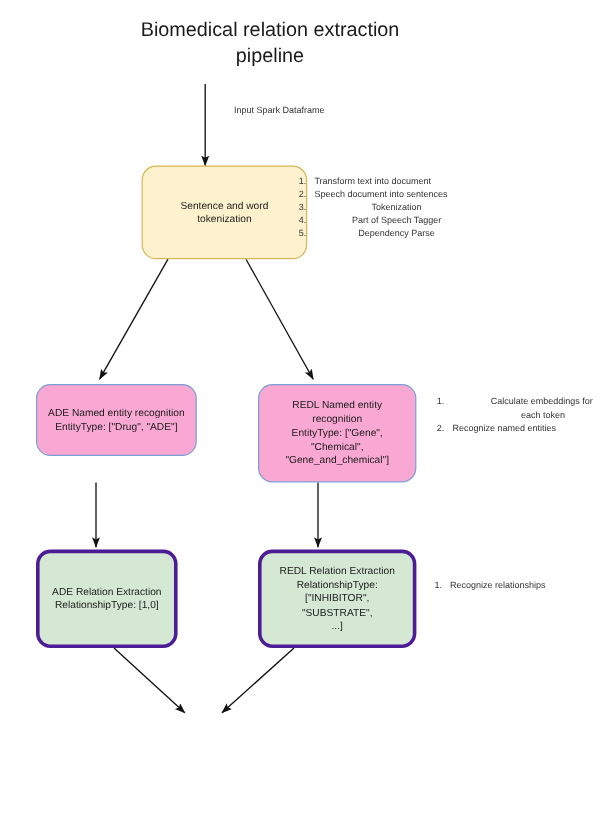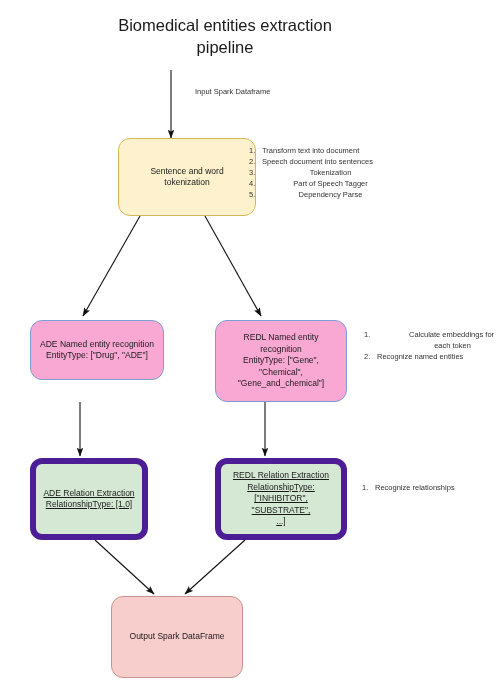--- a/index.html
+++ b/index.html
@@ -47,23 +47,22 @@
     border: 1px solid #d6b656;
     color: #1a1a1a;
   }
   .node-blue {
     background: #f9a8d4;
     border: 1px solid #7b9fd4;
     color: #1a1a1a;
   }
   .node-green {
     background: #d5e8d4;
-    border: 6px solid #4c1d95;
-    color: #1a1a1a;
-    text-decoration: underline;
+    border: 3px solid #4c1d95;
+    color: #1a1a1a;
   }
   .node-red {
     background: #f8cecc;
     border: 1px solid #c9948f;
     color: #1a1a1a;
   }
   #page-title {
     position: absolute;
     left: 60px;
     top: 14px;
@@ -107,21 +106,21 @@
   .note-wrap .second {
     display: block;
     text-align: center;
   }
 </style>
 </head>
 <body>
 
 <div id="canvas">
 
-  <div id="page-title">Biomedical entities extraction
+  <div id="page-title">Biomedical relation extraction
 pipeline</div>
 
   <svg class="edges" viewBox="0 0 501 694" xmlns="http://www.w3.org/2000/svg">
     <defs>
       <marker id="arrowhead" markerWidth="9" markerHeight="9" refX="7.5" refY="3" orient="auto" markerUnits="strokeWidth">
         <path d="M0,0 L8,3 L0,6 L1.6,3 z" fill="#111111"></path>
       </marker>
     </defs>
     <g stroke="#111111" stroke-width="1.1" fill="none" marker-end="url(#arrowhead)">
       <line x1="171" y1="70" x2="171" y2="138"></line>
@@ -148,21 +147,20 @@
 "Gene_and_chemical"]</div>
 
   <div class="node node-green" style="left:14px; top:458px; width:118px; height:82px;">ADE Relation Extraction
 RelationshipType: [1,0]</div>
 
   <div class="node node-green" style="left:199px; top:458px; width:132px; height:82px;">REDL Relation Extraction
 RelationshipType:
 ["INHIBITOR", "SUBSTRATE",
 ...]</div>
 
-  <div class="node node-red" style="left:95px; top:596px; width:132px; height:82px;">Output Spark DataFrame</div>
 
   <div class="note-list" style="left:249px; top:146px; width:150px;">
     <div class="note-row note-left">
       <span class="note-num">1.</span>
       <span class="note-txt">Transform text into document</span>
     </div>
     <div class="note-row note-left">
       <span class="note-num">2.</span>
       <span class="note-txt">Speech document into sentences</span>
     </div>

